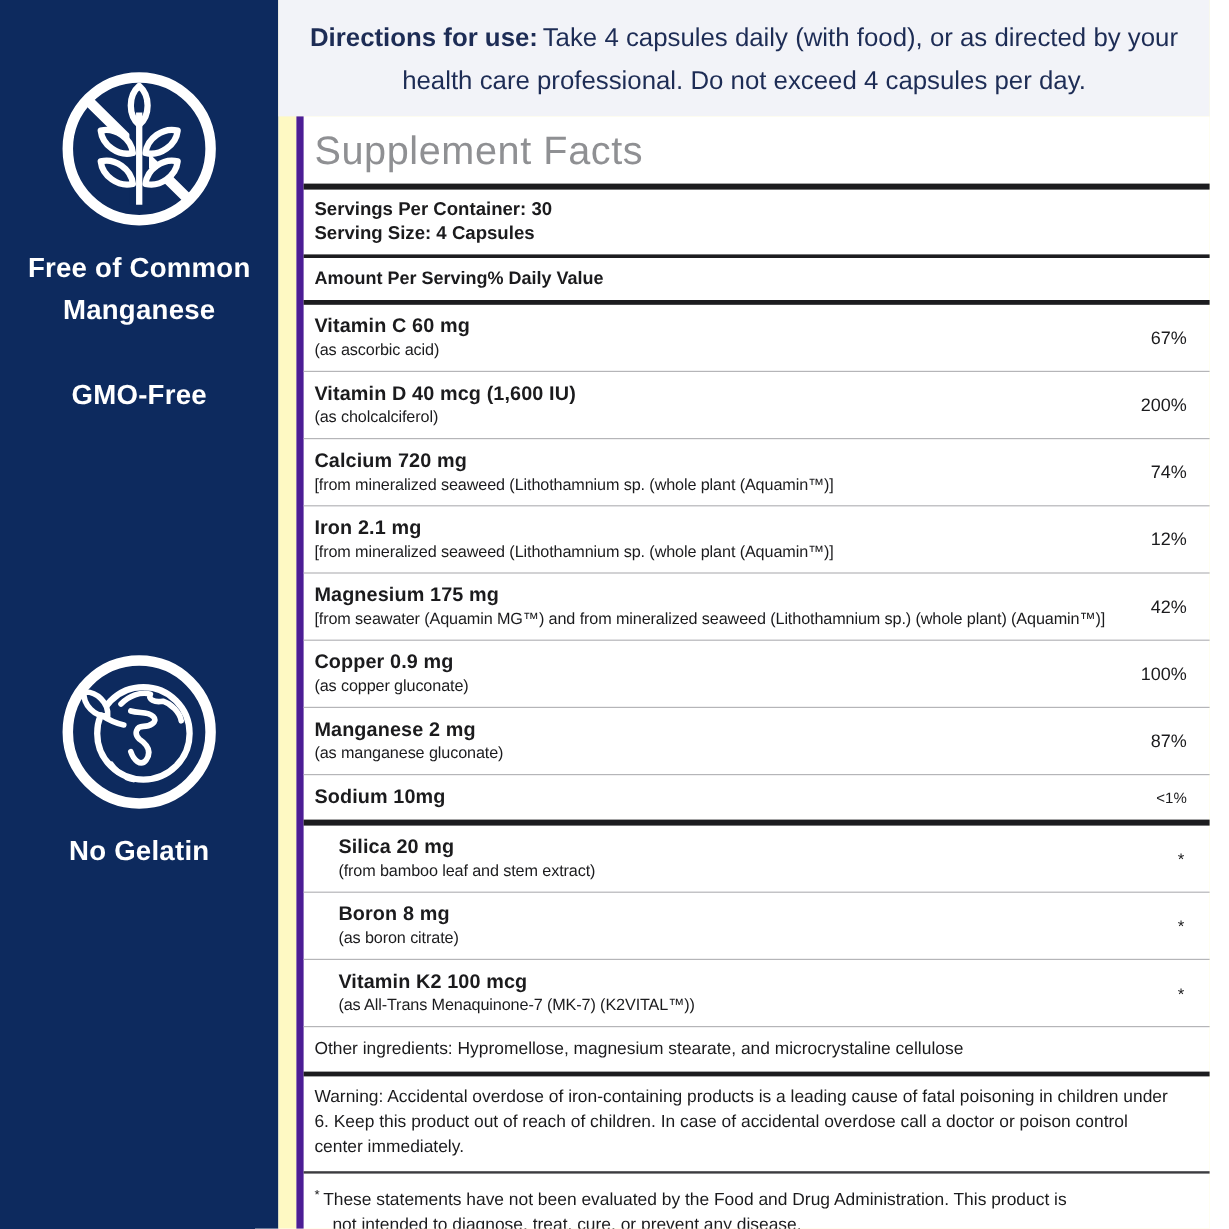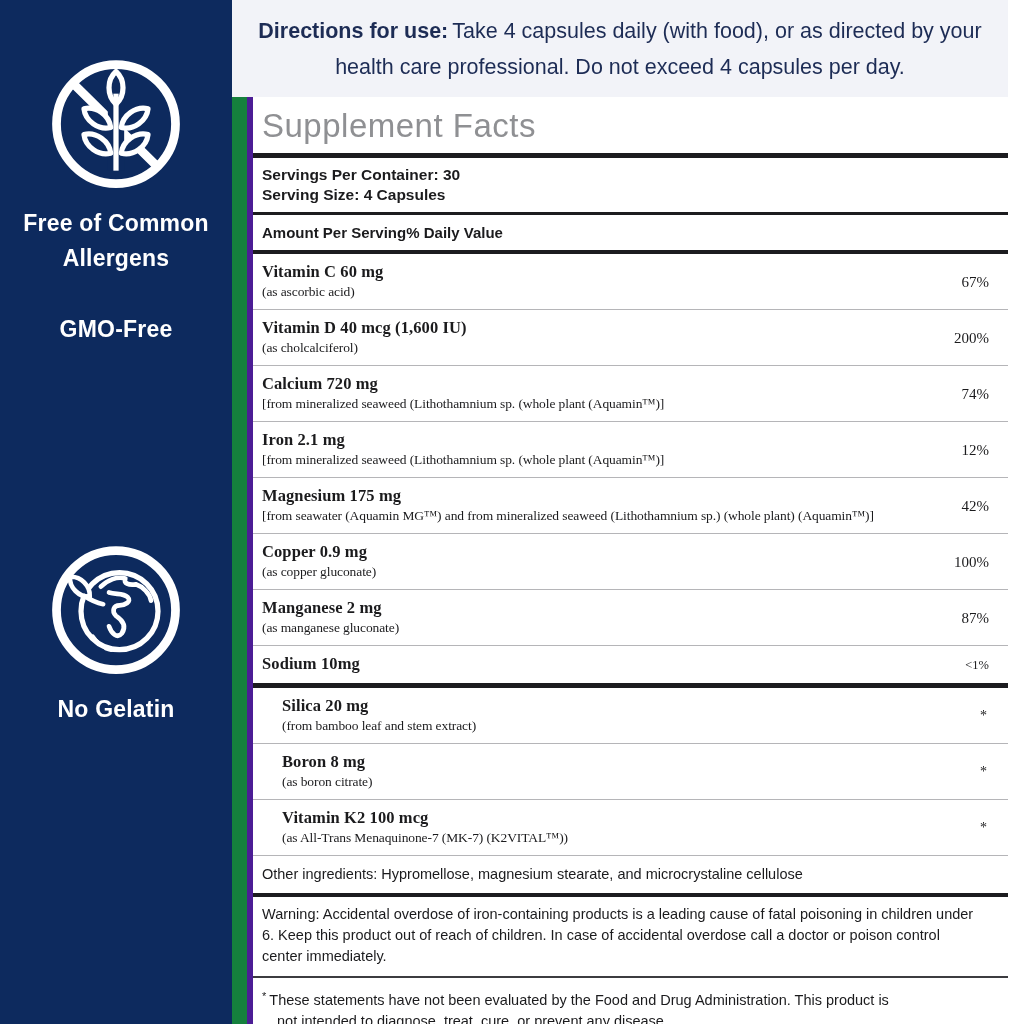--- a/index.html
+++ b/index.html
@@ -17,39 +17,39 @@
   .stage{position:relative;width:1024px;height:1024px;}
 
   
   .sidebar{position:absolute;left:0;top:0;width:232px;height:1024px;background:var(--navy);}
   .badge{position:absolute;left:0;width:232px;text-align:center;}
   .badge svg{display:block;margin:0 auto;}
   .badge-label{margin-top:12px;color:#fff;font-weight:700;font-size:23px;line-height:35px;
     width:208px;margin-left:auto;margin-right:auto;letter-spacing:.2px;}
 
   
-  .main{position:absolute;left:232px;top:0;width:776px;height:1024px;background:#15803d;}
+  .main{position:absolute;left:232px;top:0;width:776px;height:1024px;background:#fef9c3;}
   .directions{height:97px;background:var(--dir-bg);color:var(--dir-text);
     text-align:center;padding:13px 14px 0 14px;font-size:21.5px;line-height:36px;}
   .directions .dlabel{font-weight:700;margin-right:4px;}
 
   .panel{position:absolute;left:15px;top:97px;right:0;bottom:0;background:var(--panel-bg);
     border-left:6px solid #4c1d95;}
 
   .sf-title{font-size:33px;line-height:36px;color:var(--title-gray);font-weight:400;
     letter-spacing:.5px;padding:11px 0 9px 9px;}
   .bar5{height:5px;background:#1c1c1f;}
   .bar4{height:4px;background:#1c1c1f;}
   .bar3{height:3px;background:#1c1c1f;}
 
   .servings{padding:7px 0 8px 9px;font-size:15.5px;line-height:19.5px;font-weight:700;}
   .col-header{display:flex;align-items:center;
     padding:9px 19px 9px 9px;font-size:15px;font-weight:700;}
 
-  .nrow{position:relative;padding:7px 43px 8px 9px;border-top:1.5px solid var(--thin);font-family:Liberation Serif, serif;}
+  .nrow{position:relative;padding:7px 43px 8px 9px;border-top:1.5px solid var(--thin);}
   .nrow.first{border-top:none;}
   .nrow.thick-after{border-bottom:5px solid #1c1c1f;}
   .nrow.thick-after + .nrow{border-top:none;}
   .nrow.indent{padding-left:29px;}
   .nname{font-size:16.5px;font-weight:700;line-height:22px;letter-spacing:.1px;}
   .ndetail{font-size:13.5px;line-height:18px;letter-spacing:-.1px;white-space:nowrap;}
   .ndv{position:absolute;right:19px;top:50%;transform:translateY(-50%);font-size:15px;}
   .ndv.small{font-size:12.5px;}
   .ndv.star{font-size:14px;right:21px;}
 
@@ -79,21 +79,21 @@
               <path d="M0,-14 C8,-7 8,7 0,14 C-8,7 -8,-7 0,-14 Z" transform="translate(60,29)"></path>
               <path d="M0,-14 C8,-7 8,7 0,14 C-8,7 -8,-7 0,-14 Z" transform="translate(44,55) rotate(-55)"></path>
               <path d="M0,-14 C8,-7 8,7 0,14 C-8,7 -8,-7 0,-14 Z" transform="translate(76,55) rotate(55)"></path>
               <path d="M0,-14 C8,-7 8,7 0,14 C-8,7 -8,-7 0,-14 Z" transform="translate(44,77) rotate(-55)"></path>
               <path d="M0,-14 C8,-7 8,7 0,14 C-8,7 -8,-7 0,-14 Z" transform="translate(76,77) rotate(55)"></path>
             </g>
             <path d="M60,100 L60,34" stroke="#fff" stroke-width="4.5" fill="none"></path>
           </g>
         </svg>
       </span>
-      <div class="badge-label">Free of Common Allergens</div>
+      <div class="badge-label">Free of Common Manganese</div>
     </div>
 
     <div class="badge" style="top:300px;">
       <div class="badge-label">GMO-Free</div>
     </div>
 
     <div class="badge" style="top:540px;">
       <span>
         <svg width="140" height="140" viewBox="0 0 120 120">
           <circle cx="60" cy="60" r="51" fill="none" stroke="#fff" stroke-width="7.5"></circle>

